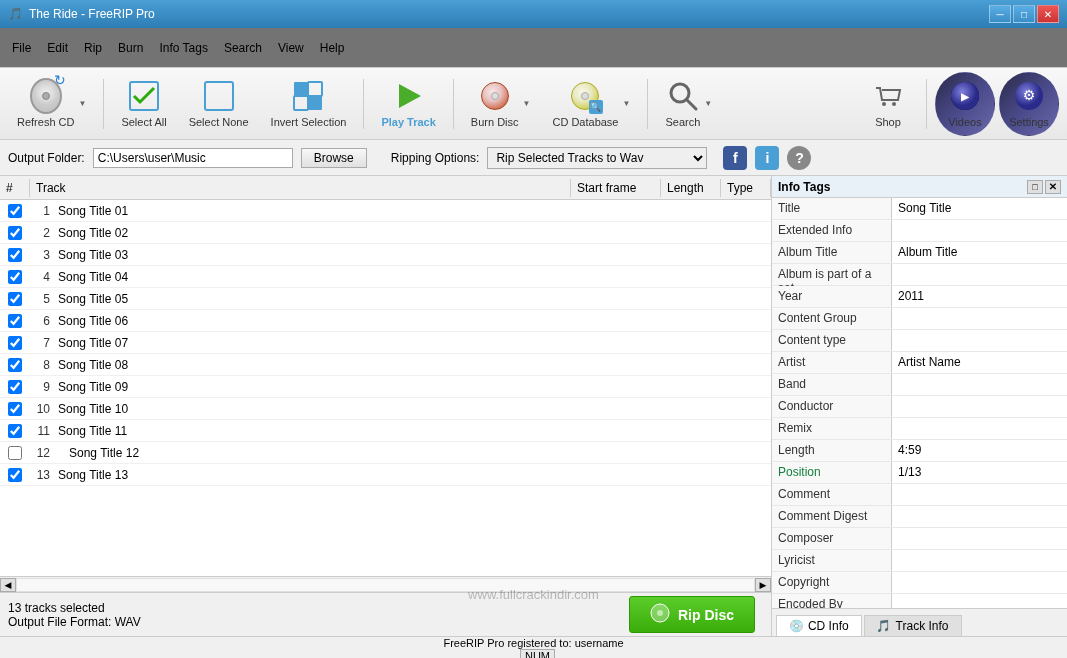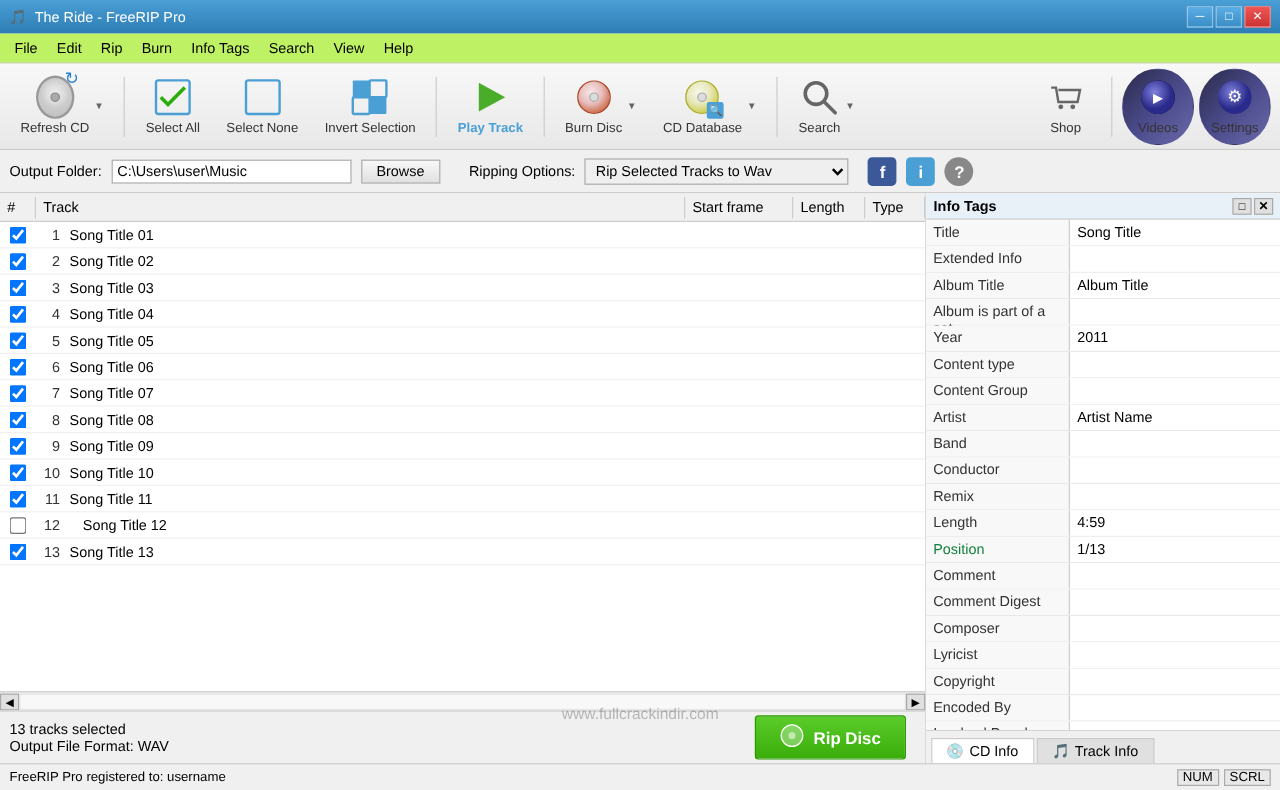--- a/index.html
+++ b/index.html
@@ -5,21 +5,21 @@
     * { box-sizing: border-box; margin: 0; padding: 0; }
     body { font-family: 'Segoe UI', Tahoma, Geneva, Verdana, sans-serif; font-size: 12px; background: #f0f0f0; width: 1067px; height: 658px; overflow: hidden; }
 
     
     #title-bar { background: linear-gradient(to bottom, #4a9fd5, #2d7db5); height: 28px; display: flex; align-items: center; padding: 0 8px; color: white; font-size: 12px; }
     #title-bar .window-controls { display: flex; gap: 2px; }
     #title-bar .win-btn { width: 22px; height: 18px; border: 1px solid rgba(255,255,255,0.4); background: linear-gradient(to bottom, #5aade5, #3a8dc5); color: white; cursor: pointer; display: flex; align-items: center; justify-content: center; font-size: 10px; }
     #title-bar .win-btn.close { background: linear-gradient(to bottom, #e55, #c33); }
 
     
-    #menu-bar { background: #bef264; border-bottom: 1px solid #ccc; height: 25px; display: flex; align-items: center; padding: 0 4px; }
+    #menu-bar { background: #737373; border-bottom: 1px solid #ccc; height: 40px; display: flex; align-items: center; padding: 0 4px; }
     .menu-item { padding: 2px 8px; cursor: pointer; font-size: 12px; color: #000; }
 
     
     #toolbar { background: linear-gradient(to bottom, #f8f8f8, #e8e8e8); border-bottom: 1px solid #ccc; height: 72px; display: flex; align-items: center; padding: 4px 8px; gap: 4px; }
     .tool-btn { display: flex; flex-direction: column; align-items: center; justify-content: center; padding: 4px 8px; cursor: pointer; border: 1px solid transparent; border-radius: 3px; min-width: 60px; height: 64px; gap: 4px; font-size: 11px; color: #333; background: transparent; }
     .tool-btn .icon-area { width: 32px; height: 32px; display: flex; align-items: center; justify-content: center; }
     .tool-sep { width: 1px; height: 50px; background: #ccc; margin: 0 4px; }
     .tool-btn .label { font-size: 11px; text-align: center; }
     .tool-btn .arrow { font-size: 8px; color: #666; }
 
@@ -458,25 +458,25 @@
     </div>
             <div class="info-row" style="display: flex; border-bottom: 1px solid rgb(232, 232, 232); min-height: 22px;">
       <div style="width:120px; padding:3px 6px; font-size:12px; color:#333; background:#f8f8f8; border-right:1px solid #ccc; flex-shrink:0;">Album is part of a set</div>
       <div style="flex:1; padding:3px 6px; font-size:12px; color:#000; background:white;"></div>
     </div>
             <div class="info-row" style="display: flex; border-bottom: 1px solid rgb(232, 232, 232); min-height: 22px;">
       <div style="width:120px; padding:3px 6px; font-size:12px; color:#333; background:#f8f8f8; border-right:1px solid #ccc; flex-shrink:0;">Year</div>
       <div style="flex:1; padding:3px 6px; font-size:12px; color:#000; background:white;">2011</div>
     </div>
             <div class="info-row" style="display: flex; border-bottom: 1px solid rgb(232, 232, 232); min-height: 22px;">
+      <div style="width:120px; padding:3px 6px; font-size:12px; color:#333; background:#f8f8f8; border-right:1px solid #ccc; flex-shrink:0;">Content Group</div>
+      <div style="flex:1; padding:3px 6px; font-size:12px; color:#000; background:white;"></div>
+    </div>
+            <div class="info-row" style="display: flex; border-bottom: 1px solid rgb(232, 232, 232); min-height: 22px;">
       <div style="width:120px; padding:3px 6px; font-size:12px; color:#333; background:#f8f8f8; border-right:1px solid #ccc; flex-shrink:0;">Content type</div>
-      <div style="flex:1; padding:3px 6px; font-size:12px; color:#000; background:white;"></div>
-    </div>
-            <div class="info-row" style="display: flex; border-bottom: 1px solid rgb(232, 232, 232); min-height: 22px;">
-      <div style="width:120px; padding:3px 6px; font-size:12px; color:#333; background:#f8f8f8; border-right:1px solid #ccc; flex-shrink:0;">Content Group</div>
       <div style="flex:1; padding:3px 6px; font-size:12px; color:#000; background:white;"></div>
     </div>
             <div class="info-row" style="display: flex; border-bottom: 1px solid rgb(232, 232, 232); min-height: 22px;">
       <div style="width:120px; padding:3px 6px; font-size:12px; color:#333; background:#f8f8f8; border-right:1px solid #ccc; flex-shrink:0;">Artist</div>
       <div style="flex:1; padding:3px 6px; font-size:12px; color:#000; background:white;">Artist Name</div>
     </div>
             <div class="info-row" style="display: flex; border-bottom: 1px solid rgb(232, 232, 232); min-height: 22px;">
       <div style="width:120px; padding:3px 6px; font-size:12px; color:#333; background:#f8f8f8; border-right:1px solid #ccc; flex-shrink:0;">Band</div>
       <div style="flex:1; padding:3px 6px; font-size:12px; color:#000; background:white;"></div>
     </div>
@@ -532,21 +532,21 @@
           <span>CD Info</span>
         </div>
         <div class="bottom-tab" style="padding:3px 12px; border:1px solid #ccc; background:#e0e0e0; cursor:pointer; font-size:12px; border-bottom:none; display:flex; align-items:center; gap:4px;">
           <span>🎵</span>
           <span>Track Info</span>
         </div>
       </div>
     </div>
   </div>
 
-  <div id="bottom-status" style="background:#f0f0f0; border-top:1px solid #ccc; height:22px; display:flex; align-items:center; padding:0 8px; font-size:11px;">
+  <div id="bottom-status" style="background:#f0f0f0; border-top:1px solid #ccc; height:22px; display:flex; align-items:center; padding:0 8px; font-size:11px;flex-direction:column;">
     <span style="flex:1;">FreeRIP Pro registered to: username</span>
     <span class="kb-indicator" style="margin-left:8px; padding:0 4px; border:1px solid #aaa; background:#e8e8e8; font-size:11px;">NUM</span>
     <span class="kb-indicator" style="margin-left:4px; padding:0 4px; border:1px solid #aaa; background:#e8e8e8; font-size:11px;">SCRL</span>
   </div>
 
   <div id="watermark" style="position:absolute; bottom:56px; left:50%; transform:translateX(-50%); color:rgba(0,0,0,0.25); font-size:13px; pointer-events:none; white-space:nowrap; z-index:10;">
     <span>www.fullcrackindir.com</span>
   </div>
 </div>
 

